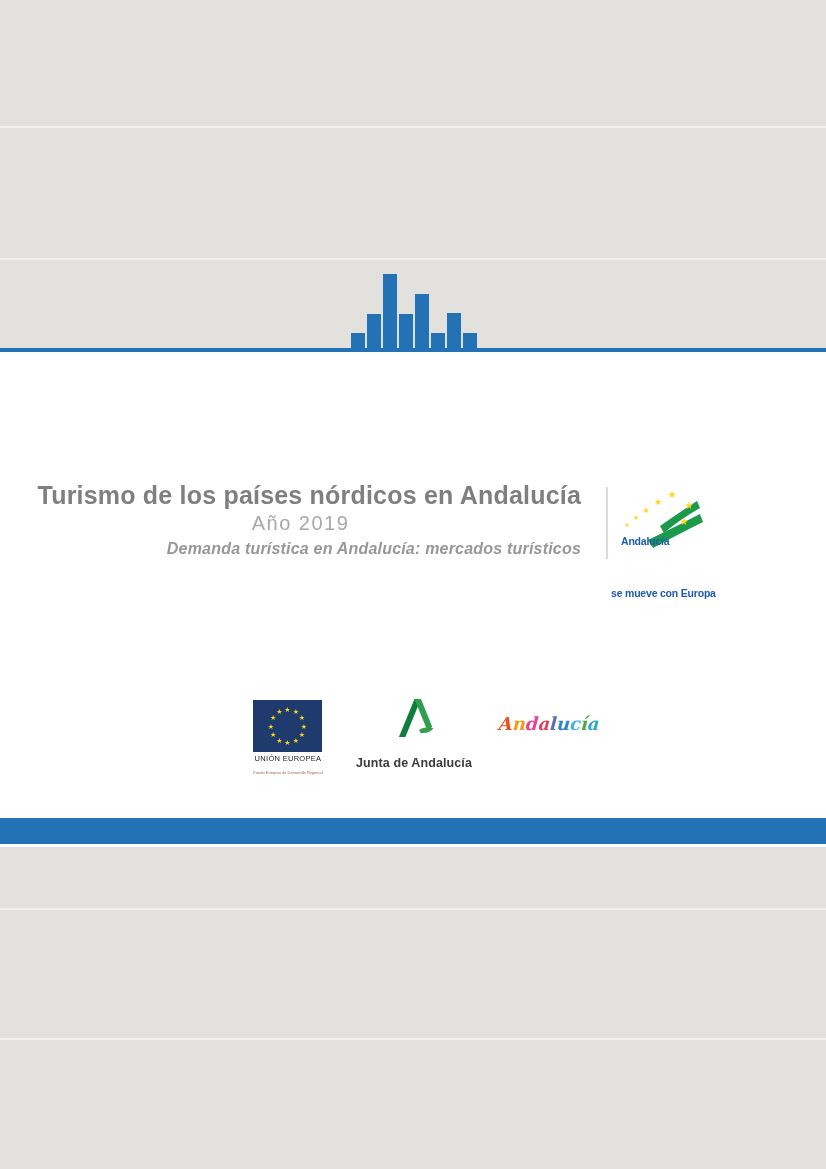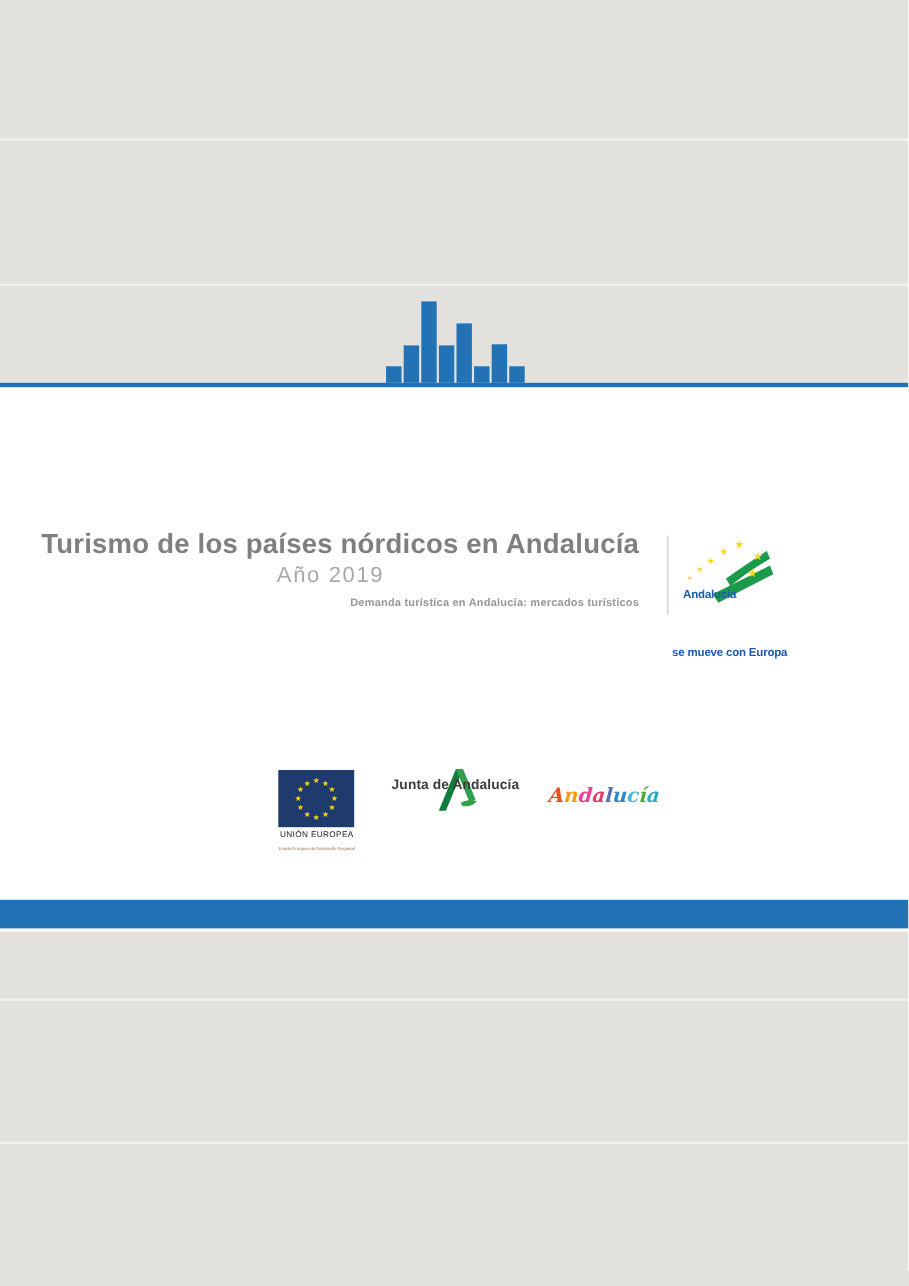--- a/index.html
+++ b/index.html
@@ -34,21 +34,21 @@
   .doc-title{
     font-size:25px;font-weight:bold;color:#7f7f7f;letter-spacing:.2px;
     white-space:nowrap;line-height:29px;
   }
   .doc-year{
     font-size:20px;font-weight:normal;color:#a8a8a8;letter-spacing:1.5px;
     line-height:26px;
     text-align:center;
   }
   .doc-subtitle{
-    font-size:10px;font-weight:bold;color:#979797;
+    font-size:16px;font-weight:bold;font-style:italic;color:#979797;
     letter-spacing:.2px;line-height:25px;
   }
   
   .vert-rule{position:absolute;left:606px;top:487px;width:2px;height:72px;background:#dddcd9;}
   .emueve{position:absolute;left:605px;top:488px;width:100px;height:72px;}
   .emueve svg{position:absolute;left:0;top:0;}
   .emueve-l1{
     position:absolute;left:16px;top:47px;font-size:10.5px;font-weight:bold;
     color:#1c5bb0;letter-spacing:-.2px;white-space:nowrap;
   }
@@ -63,21 +63,21 @@
     font-size:7.5px;font-weight:normal;color:#222;letter-spacing:.3px;white-space:nowrap;
   }
   .eu-sublabel{position:absolute;left:253px;top:763px;width:69px;height:8px;overflow:visible;}
   .eu-sublabel span{
     display:inline-block;width:140px;font-size:8px;color:#9b6b52;
     transform:scale(.5);transform-origin:0 0;text-align:center;white-space:nowrap;
   }
   
   .junta-a{position:absolute;left:397px;top:694px;width:38px;height:48px;}
   .junta-label{
-    position:absolute;left:344px;top:706px;width:140px;text-align:center;
+    position:absolute;left:344px;top:756px;width:140px;text-align:center;
     font-size:12.5px;font-weight:bold;color:#3c3c3b;letter-spacing:.1px;white-space:nowrap;
   }
   
   .script-logo{
     position:absolute;left:499px;top:713px;width:84px;
     font-family:"DejaVu Serif",serif;font-style:italic;font-weight:bold;
     font-size:18px;white-space:nowrap;transform:skewX(-4deg);
   }
 </style>
 </head>

